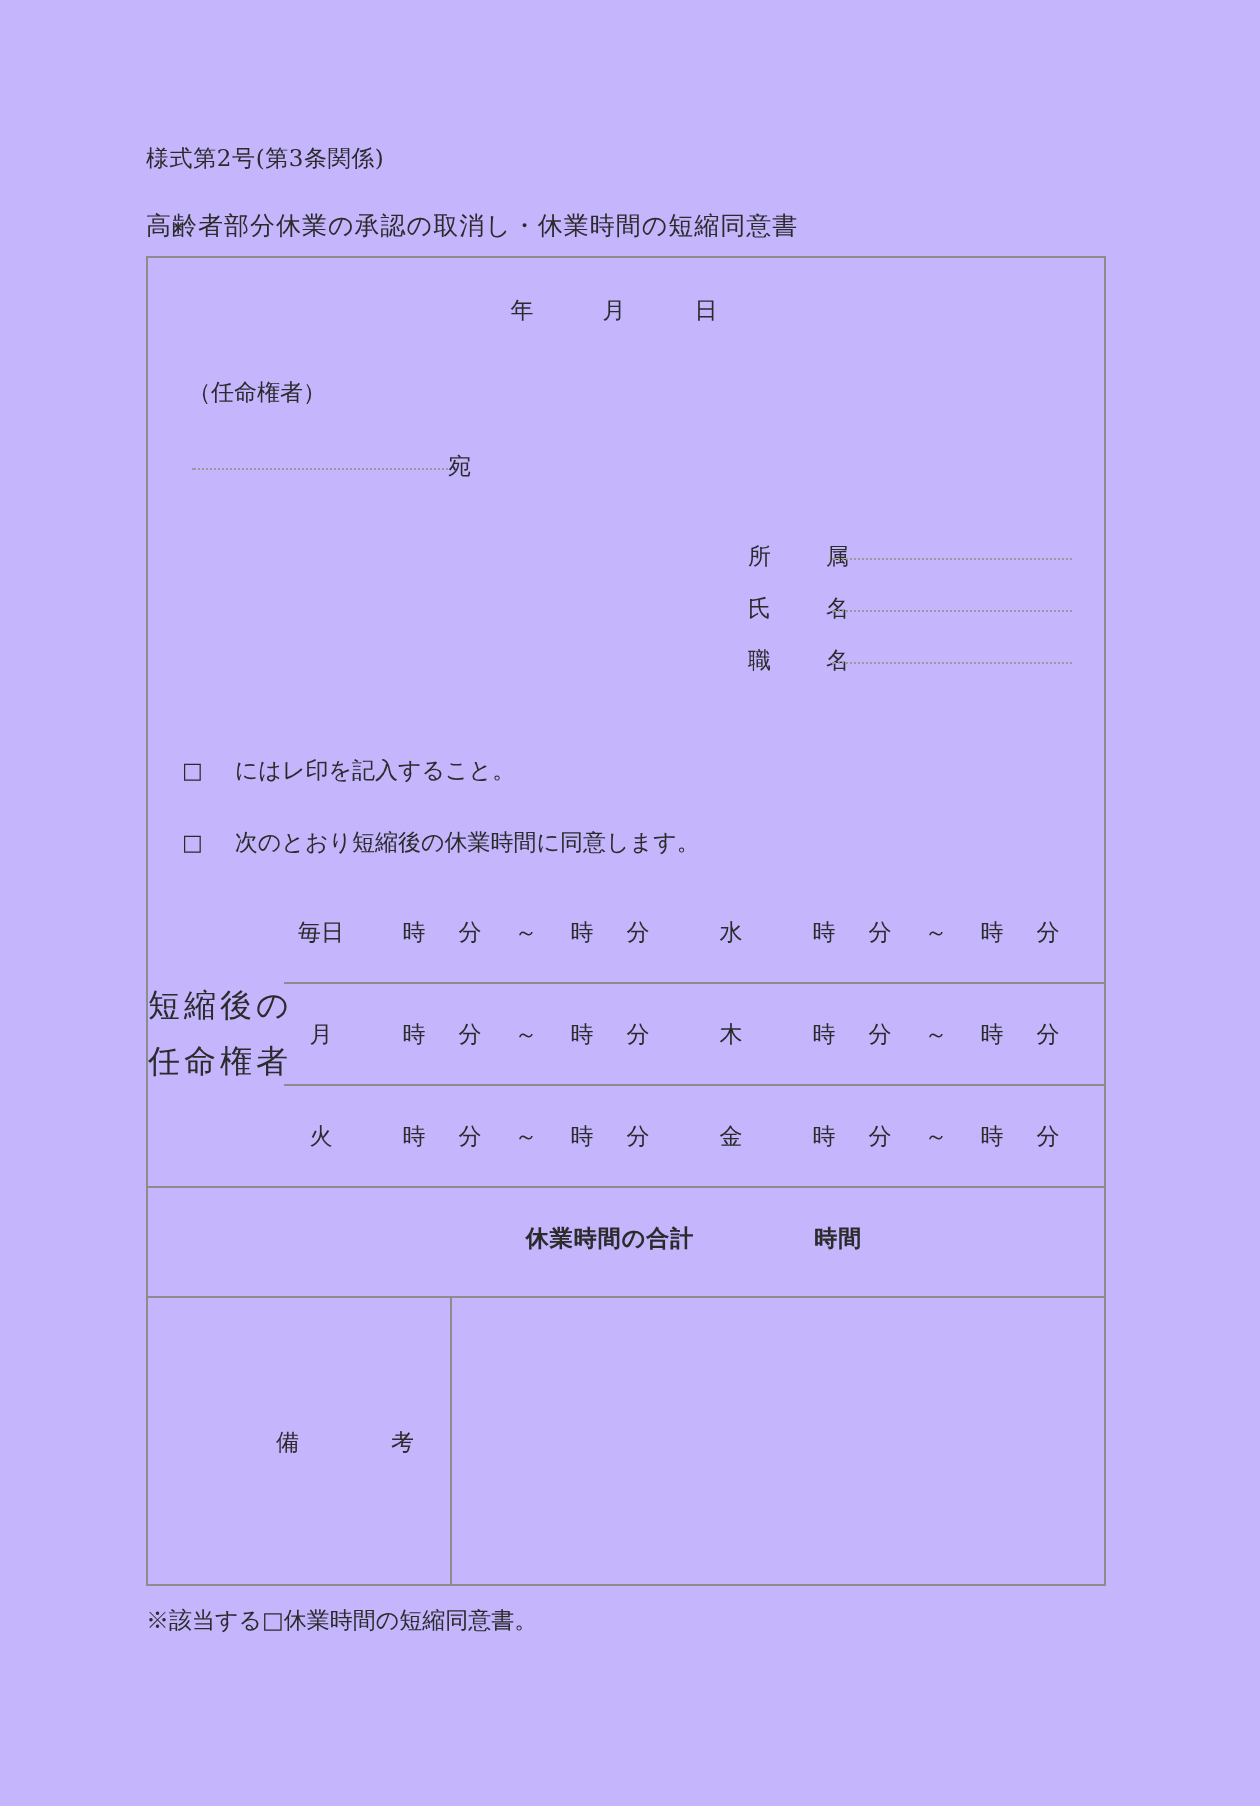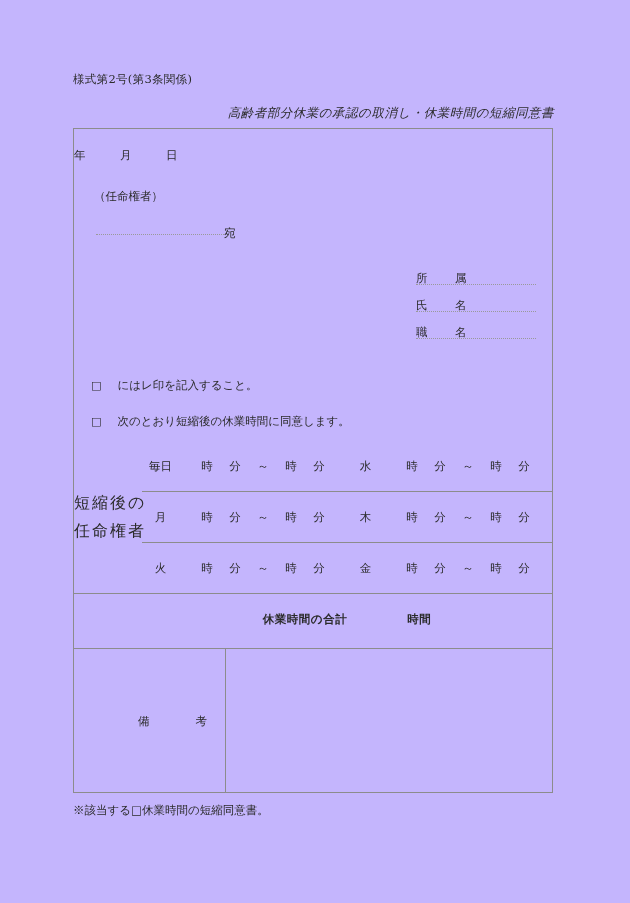--- a/index.html
+++ b/index.html
@@ -30,45 +30,44 @@
     top: 72px;
     font-size: 11.5px;
     letter-spacing: 0.3px;
     white-space: nowrap;
   }
   .doc-title {
     position: absolute;
     left: 73px;
     top: 105px;
     width: 481px;
-    text-align: right;
+    text-align: left;
     font-size: 12.5px;
     letter-spacing: 0.5px;
     white-space: nowrap;
-    font-style: italic;
   }
 
   
   .frame {
     position: absolute;
     left: 73px;
     top: 128px;
     width: 480px;
     height: 665px;
     border: 1px solid #8c8c8c;
     box-sizing: border-box;
   }
 
   
   .date-line {
     position: absolute;
     left: 0;
     top: 19px;
     width: 466px;
-    text-align: left;
+    text-align: center;
     font-size: 11.5px;
     white-space: pre;
   }
   .appointer {
     position: absolute;
     left: 20px;
     top: 60px;
     font-size: 11.5px;
     white-space: nowrap;
   }
@@ -94,21 +93,20 @@
     position: absolute;
     right: 16px;
     top: 142px;
     font-size: 11.5px;
   }
   .sig-row {
     display: flex;
     align-items: baseline;
     margin-bottom: 11px;
     white-space: nowrap;
-    flex-direction: column;
   }
   .sig-row .lbl {
     display: inline-block;
     width: 42px;
     letter-spacing: 8px;
   }
   .sig-row .dots {
     display: inline-block;
     width: 120px;
     border-bottom: 1px dotted #9a9a9a;

